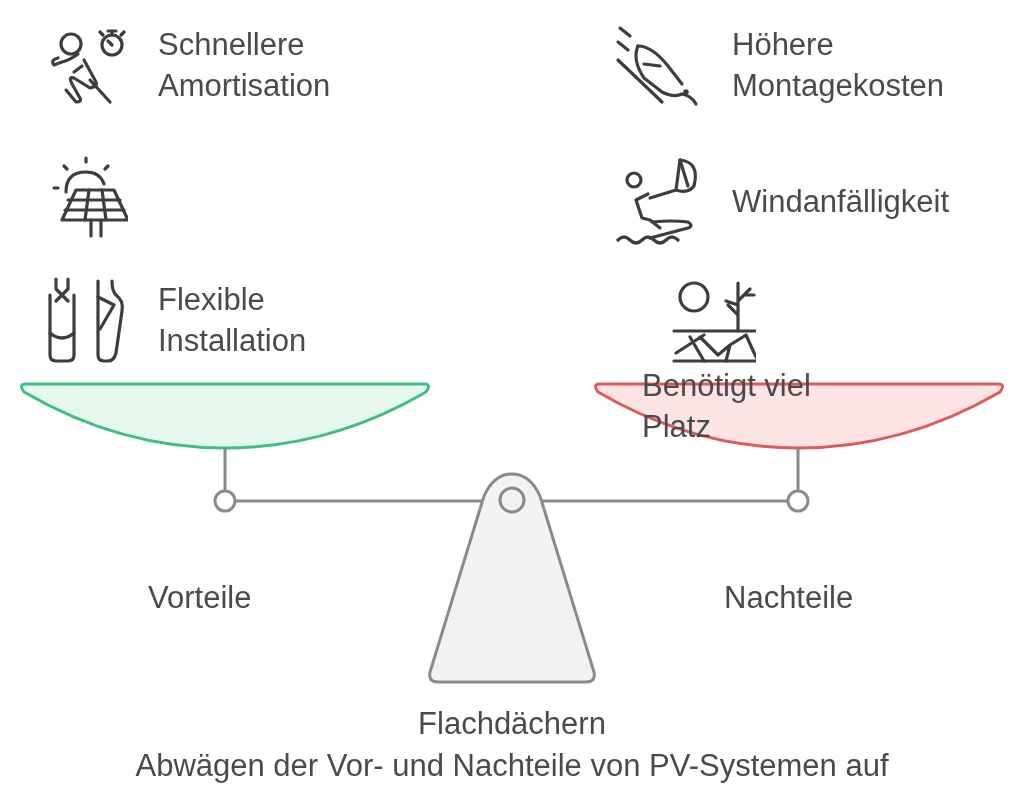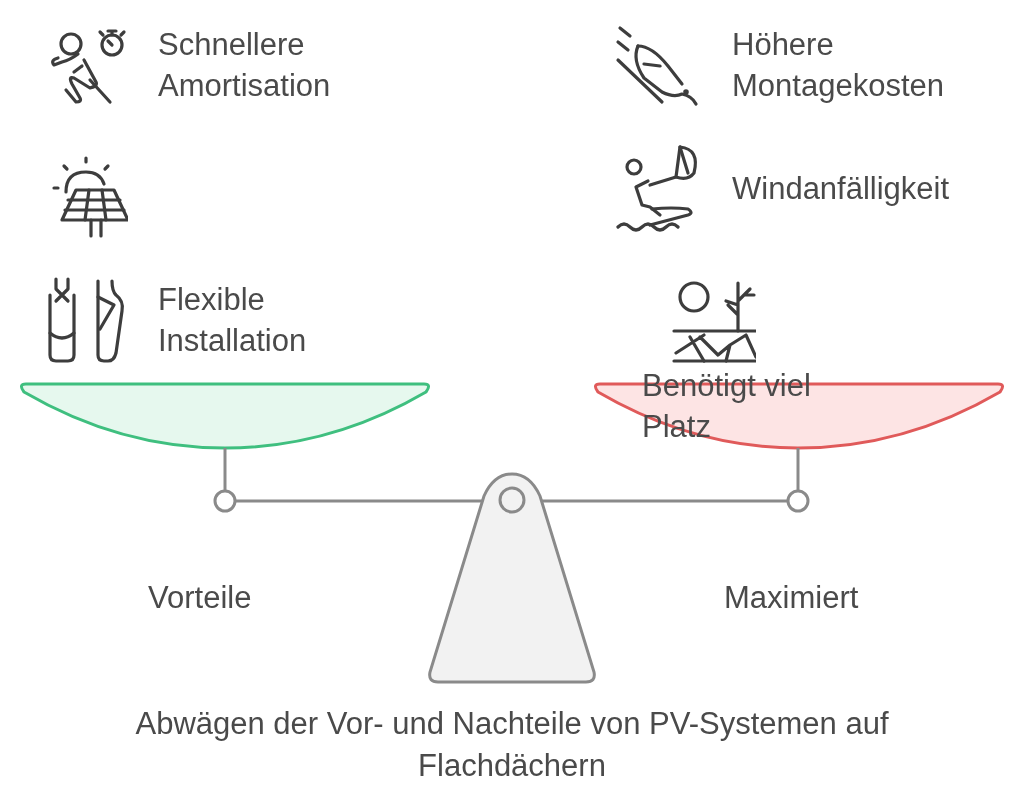--- a/index.html
+++ b/index.html
@@ -84,21 +84,21 @@
       <path d="M26 26 Q20 40 32 58 L50 72 Q62 78 70 74 Q80 76 84 84"></path>
       <path d="M26 26 Q40 26 56 46 L70 64"></path>
       <path d="M32 44 L48 46"></path>
       <circle cx="74" cy="72" r="1.2" fill="#3d3d3d"></circle>
     </svg>
   </span>
   <span class="label">Höhere
 Montagekosten</span>
 </div>
 
-<div class="item" style="left:612px; top:143px;">
+<div class="item" style="left:612px; top:156px;">
   <span class="icon">
     <svg viewBox="0 0 90 90" fill="none" stroke="#3d3d3d" stroke-width="3.2" stroke-linecap="round" stroke-linejoin="round">
       <circle cx="22" cy="24" r="7"></circle>
       <path d="M68 4 Q88 6 82 30 Q76 38 64 34 Z"></path>
       <path d="M68 4 L76 30"></path>
       <path d="M64 34 L38 42"></path>
       <path d="M36 38 L24 44 L30 62 L38 64 L48 72"></path>
       <path d="M40 66 Q60 64 76 66 Q82 70 76 72 L38 82"></path>
       <path d="M6 84 Q12 78 18 84 Q24 90 30 84 Q36 78 42 84 Q48 90 54 84 Q60 78 66 84"></path>
     </svg>
@@ -113,18 +113,18 @@
       <path d="M72 8 L72 56 M72 30 L60 26 M72 26 L84 14 M72 40 L62 30 M78 20 L88 20"></path>
       <path d="M8 56 L92 56 M8 86 L92 86"></path>
       <path d="M10 78 L38 60 M24 62 L38 86 M34 62 L52 80 L64 70 L60 86 M64 70 L80 60 L90 82"></path>
     </svg>
   </span>
   <span class="label">Benötigt viel
 Platz</span>
 </div>
 
 <div class="side-label" style="left:148px; top:580px;text-align:center;">Vorteile</div>
-<div class="side-label" style="left:724px; top:580px;">Maximiert</div>
+<div class="side-label" style="left:724px; top:580px;">Nachteile</div>
 
 <div class="caption">
+  <div>Flachdächern</div>
   <div>Abwägen der Vor- und Nachteile von PV-Systemen auf</div>
-  <div>Flachdächern</div>
 </div>
 
 </body></html>

